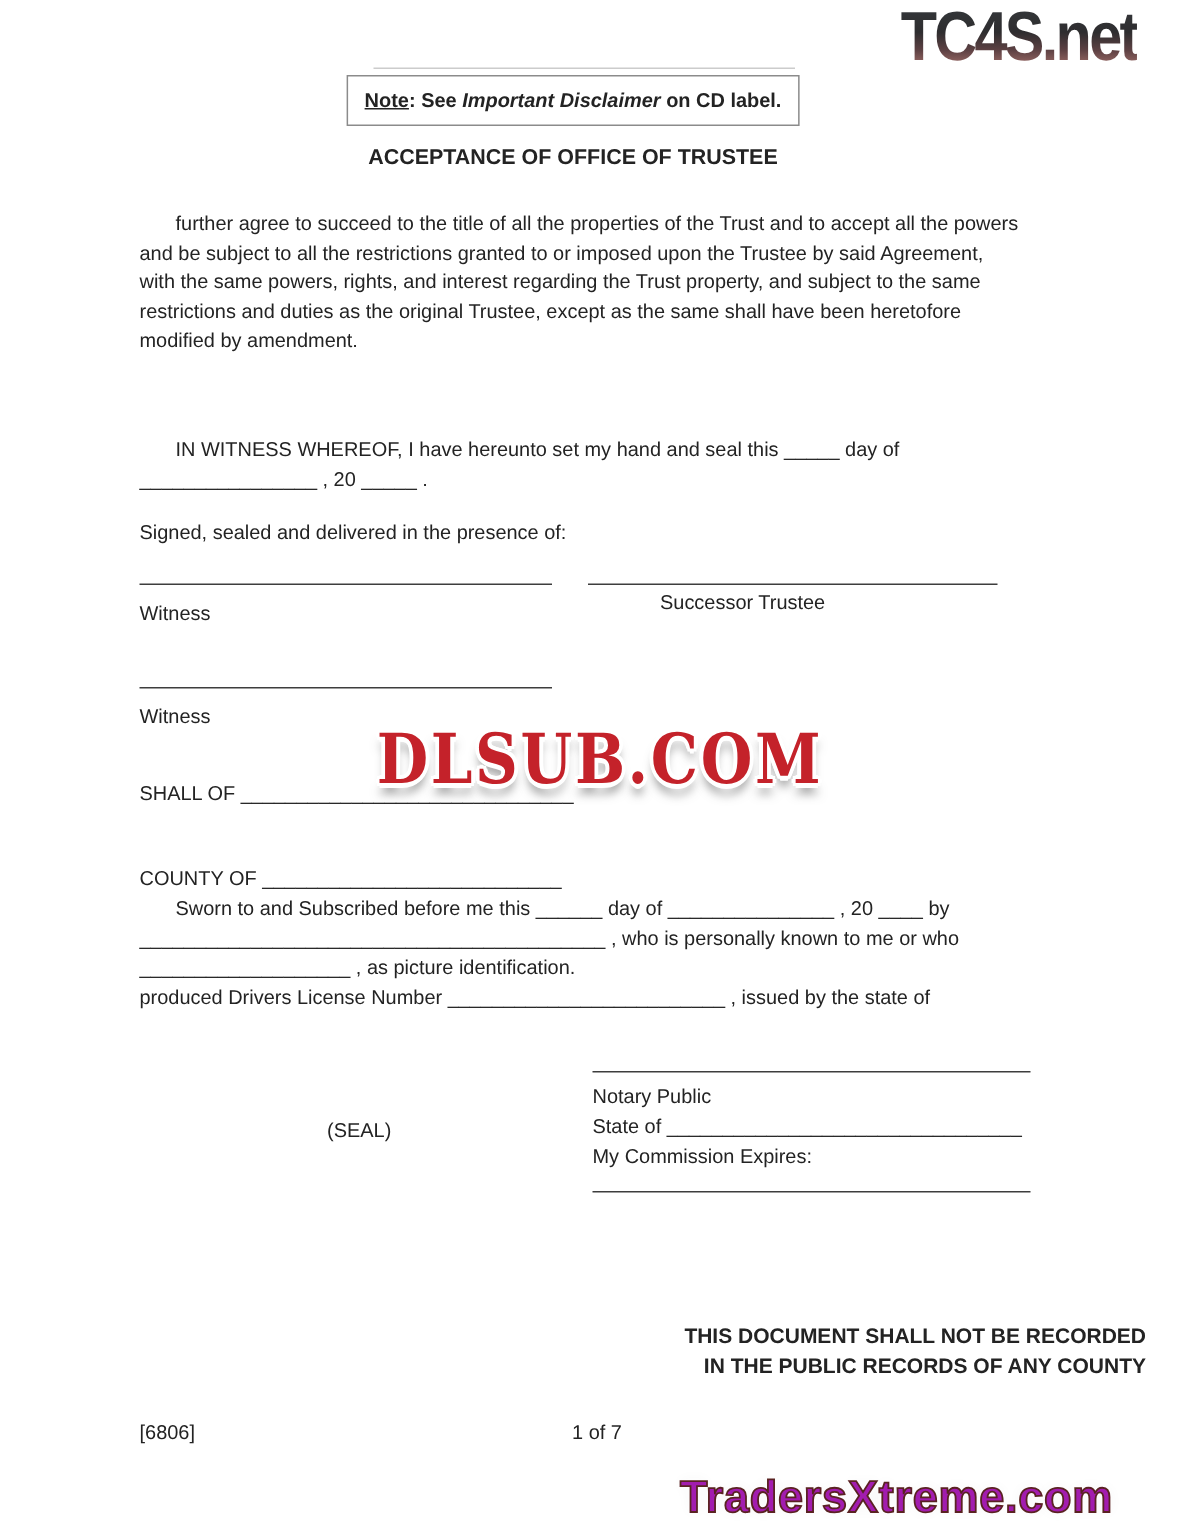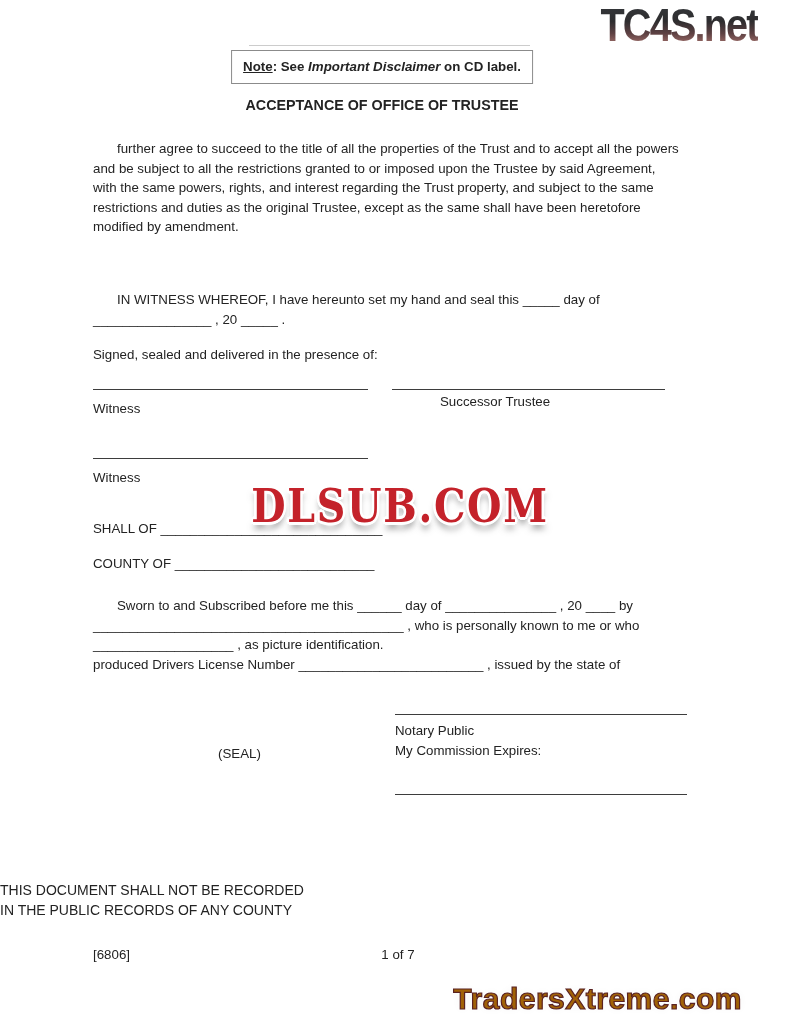--- a/index.html
+++ b/index.html
@@ -50,37 +50,37 @@
     top:482px;left:400px;transform:translateX(-50%) scale(0.86,1);transform-origin:center top;
     font-family:"DejaVu Serif", serif;font-weight:bold;font-size:46px;line-height:48px;letter-spacing:2px;
     color:#c4222a;white-space:nowrap;z-index:5;
     text-shadow:
       -2px -2px 0 #ffffff, 2px -2px 0 #ffffff, -2px 2px 0 #ffffff, 2px 2px 0 #ffffff,
       -3px 0 0 #ffffff, 3px 0 0 #ffffff, 0 -3px 0 #ffffff, 0 3px 0 #ffffff,
       0 7px 7px rgba(90,90,90,0.55);
   }
 
   .state-row{top:519px;left:93px;}
-  .county-row{top:554px;left:93px;text-align:right;}
+  .county-row{top:576px;left:93px;text-align:right;}
 
   .sworn{top:596px;left:93px;width:600px;}
 
   .notary-rule-top{top:714px;left:395px;width:292px;}
   .notary-rule-bottom{top:794px;left:395px;width:292px;}
   .notary-block{top:721px;left:395px;width:296px;line-height:20px;}
   .seal{top:744px;left:218px;}
 
-  .notice{top:880px;left:0;width:100%;text-align:left;font-size:14px;line-height:20.4px;}
+  .notice{top:880px;left:0;width:100%;text-align:right;font-size:14px;line-height:20.4px;font-weight:bold;}
   .form-no{top:945px;left:93px;}
   .page-ind{top:945px;left:0;width:100%;text-align:center;padding-left:32px;box-sizing:border-box;}
 
   
   .traders{
     top:983px;right:22px;font-size:30px;font-weight:bold;letter-spacing:0.5px;line-height:32px;
-    color:#a16207;white-space:nowrap;
+    color:#a21caf;white-space:nowrap;
     -webkit-text-stroke:1.2px #5a2222;
     text-shadow:0 0 3px #ffffff,0 0 6px #ffffff,0 0 9px #f2f2f2;
   }
 </style>
 </head>
 <body>
 
 <div class="page">
 
   <div class="abs tc4s">TC4S.net</div>
@@ -122,20 +122,21 @@
       <div class="line">Sworn to and Subscribed before me this ______ day of _______________ , 20 ____ by</div>
       <div class="line">__________________________________________ , who is personally known to me or who</div>
       <div class="line">___________________ , as picture identification.</div>
       <div class="line">produced Drivers License Number _________________________ , issued by the state of</div>
     </div>
 
   <div class="abs sig-rule notary-rule-top"></div>
   <div class="abs seal">(SEAL)</div>
   <div class="abs notary-block">
     <div class="line">Notary Public</div>
+    <div class="line">State of ________________________________</div>
     <div class="line">My Commission Expires:</div>
   </div>
   <div class="abs sig-rule notary-rule-bottom"></div>
 
   <div class="abs notice">
     <div>THIS DOCUMENT SHALL NOT BE RECORDED</div>
     <div>IN THE PUBLIC RECORDS OF ANY COUNTY</div>
   </div>
 
   <div class="abs form-no">[6806]</div>

